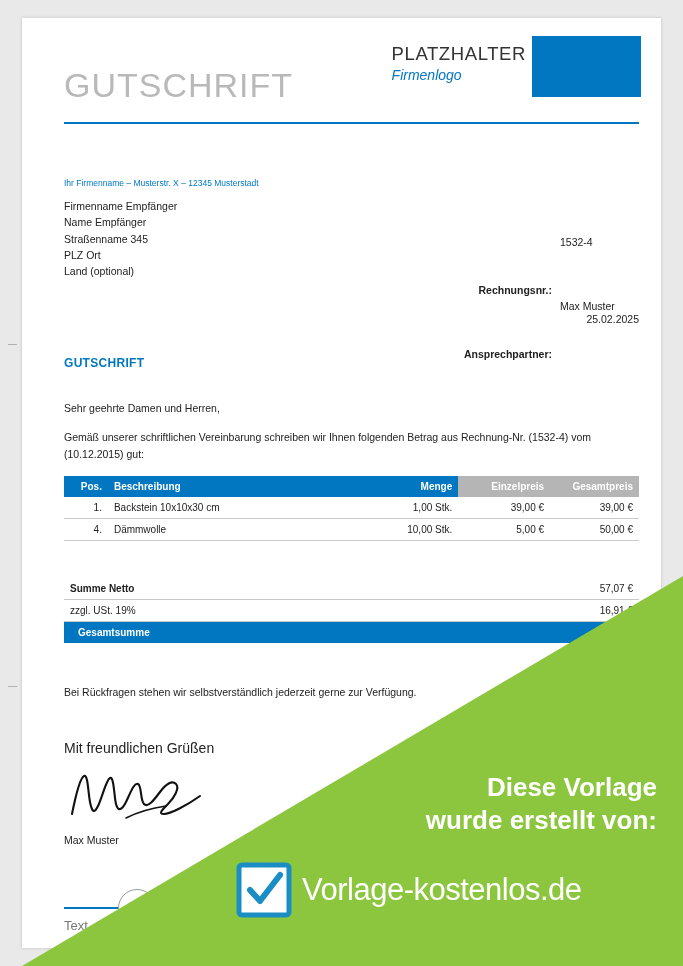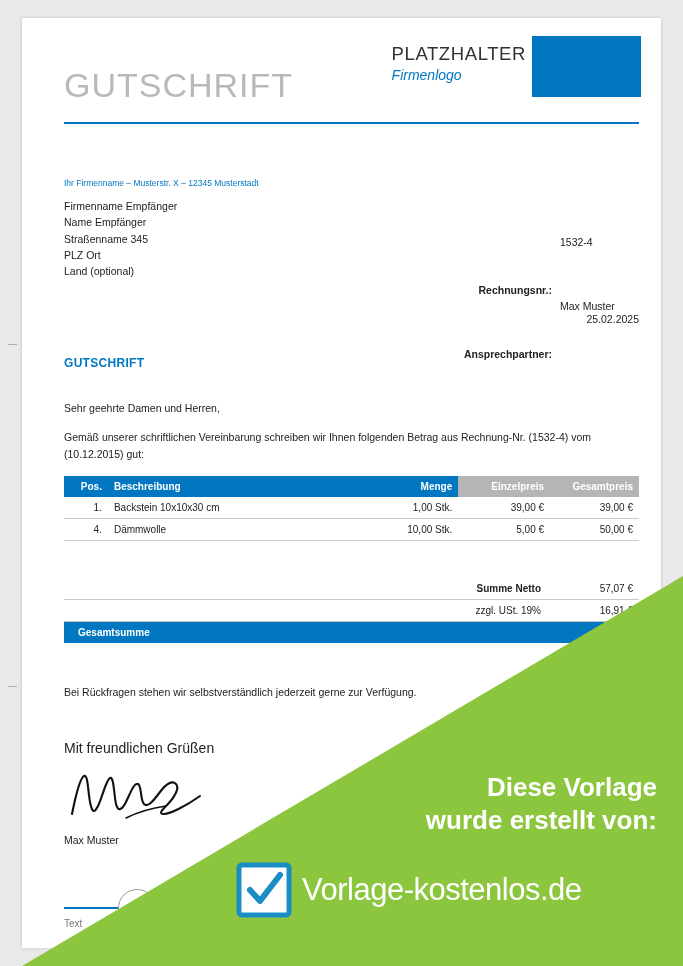--- a/index.html
+++ b/index.html
@@ -187,21 +187,20 @@
     top: 560px;
     width: 575px;
     font-size: 10px;
     border-collapse: collapse;
   }
   .totals td {
     padding: 5px 6px;
     border-bottom: 1px solid #c9c9c9;
   }
   .totals td.lbl {
-    text-align: right;
     font-weight: bold;
     color: #222;
   }
   .totals td.val {
     text-align: right;
     width: 80px;
     color: #222;
   }
   .totals tr.light td.lbl { font-weight: normal; }
   .totals tr.grand td {
@@ -270,21 +269,21 @@
     width: 80px;
     text-align: center;
     font-size: 7.5px;
     color: #555;
     line-height: 11px;
   }
   .footer-left {
     position: absolute;
     left: 42px;
     top: 900px;
-    font-size: 10px;
+    font-size: 13px;
     color: #777;
   }
 
   
   .wm {
     position: absolute;
     left: 0;
     top: 0;
     width: 683px;
     height: 966px;

